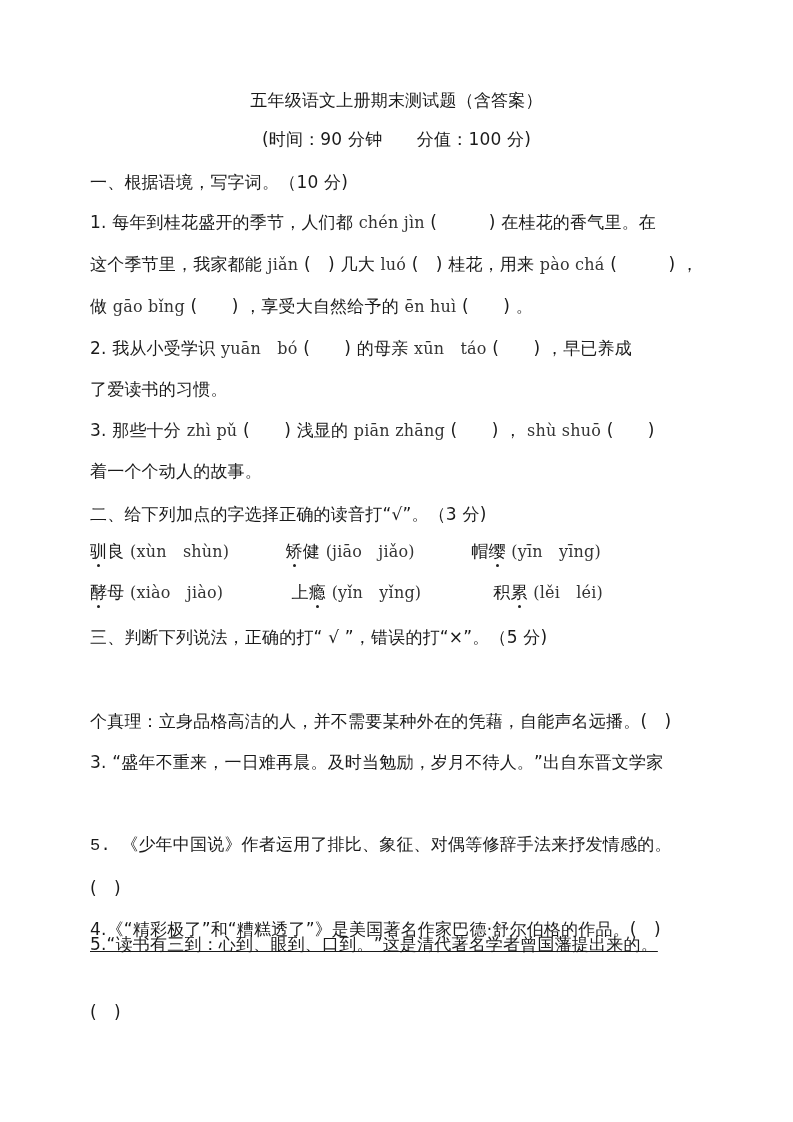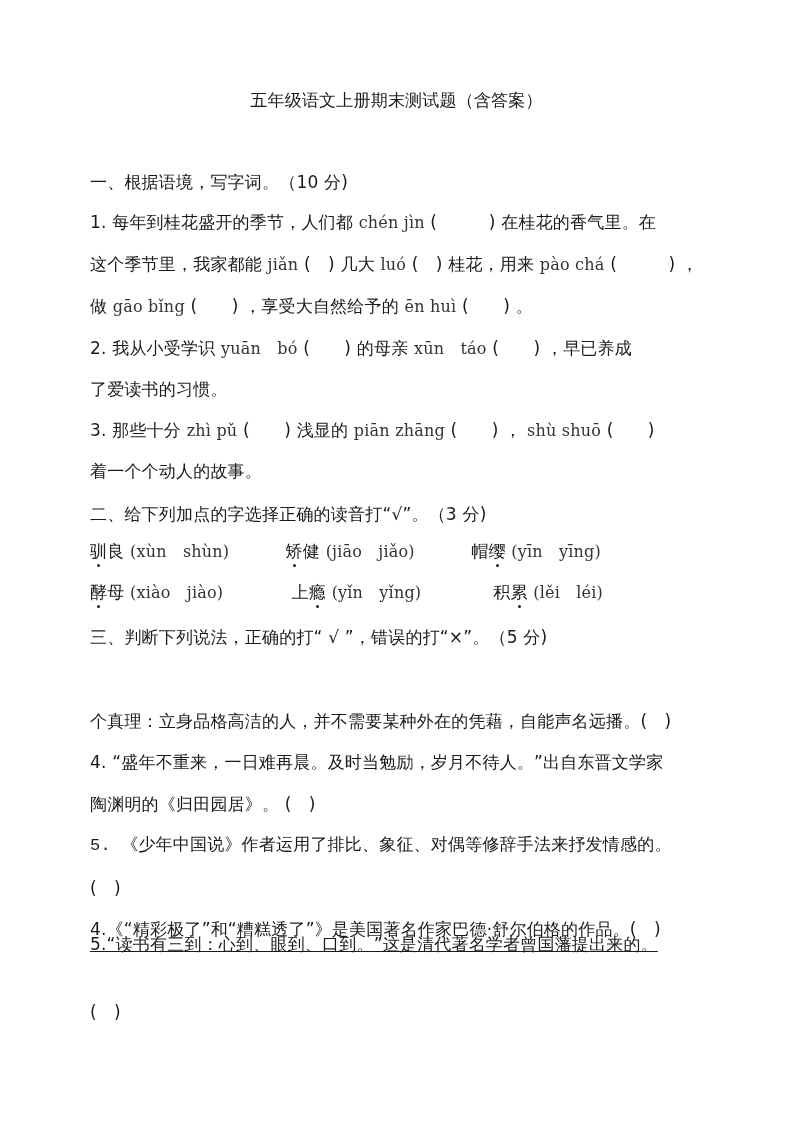--- a/index.html
+++ b/index.html
@@ -22,20 +22,21 @@
     margin-left: -1.5px; border-radius: 50%; background: #222;
   }
   .pair { display: inline-block; }
 </style>
 </head>
 <body>
 
 <div class="page">
 
   <div class="line title" style="top:88px;">五年级语文上册期末测试题（含答案）</div>
+  <div class="line title" style="top:127px;">(时间：90 分钟　　分值：100 分)</div>
 
   <div class="line" style="top:170px;">一、根据语境，写字词。（10 分)</div>
 
   <div class="line" style="top:210px;">
     <span>1. 每年到桂花盛开的季节，人们都</span>
     <span class="py">chén jìn</span>
     <span class="paren">(　　　)</span>
     <span>在桂花的香气里。在</span>
   </div>
   <div class="line" style="top:252px;">
@@ -112,22 +113,21 @@
     <span class="pair">
       <span>积</span><span class="dotted">累</span>
       <span class="py">(lěi　léi)</span>
     </span>
   </div>
 
   <div class="line" style="top:625px;">三、判断下列说法，正确的打“ √ ”，错误的打“×”。（5 分)</div>
 
   <div class="line" style="top:709px;">个真理：立身品格高洁的人，并不需要某种外在的凭藉，自能声名远播。(　)</div>
 
-  <div class="line" style="top:750px;">4. “盛年不重来，一日难再晨。及时当勉励，岁月不待人。”出自东晋文学家</div>
-  <div class="line" style="top:792px;">陶渊明的《归田园居》。 (　)</div>
+  <div class="line" style="top:750px;">3. “盛年不重来，一日难再晨。及时当勉励，岁月不待人。”出自东晋文学家</div>
 
   <div class="line" style="top:834px;font-family:Liberation Mono, monospace;">5. 《少年中国说》作者运用了排比、象征、对偶等修辞手法来抒发情感的。</div>
   <div class="line" style="top:876px;"> (　)</div>
 
   <div class="line" style="top:917px;">4.《“精彩极了”和“糟糕透了”》是美国著名作家巴德·舒尔伯格的作品。(　)</div>
 
   <div class="line" style="top:932px;text-decoration:underline;">5.“读书有三到：心到、眼到、口到。”这是清代著名学者曾国藩提出来的。</div>
   <div class="line" style="top:1000px;"> (　)</div>
 
 </div>

